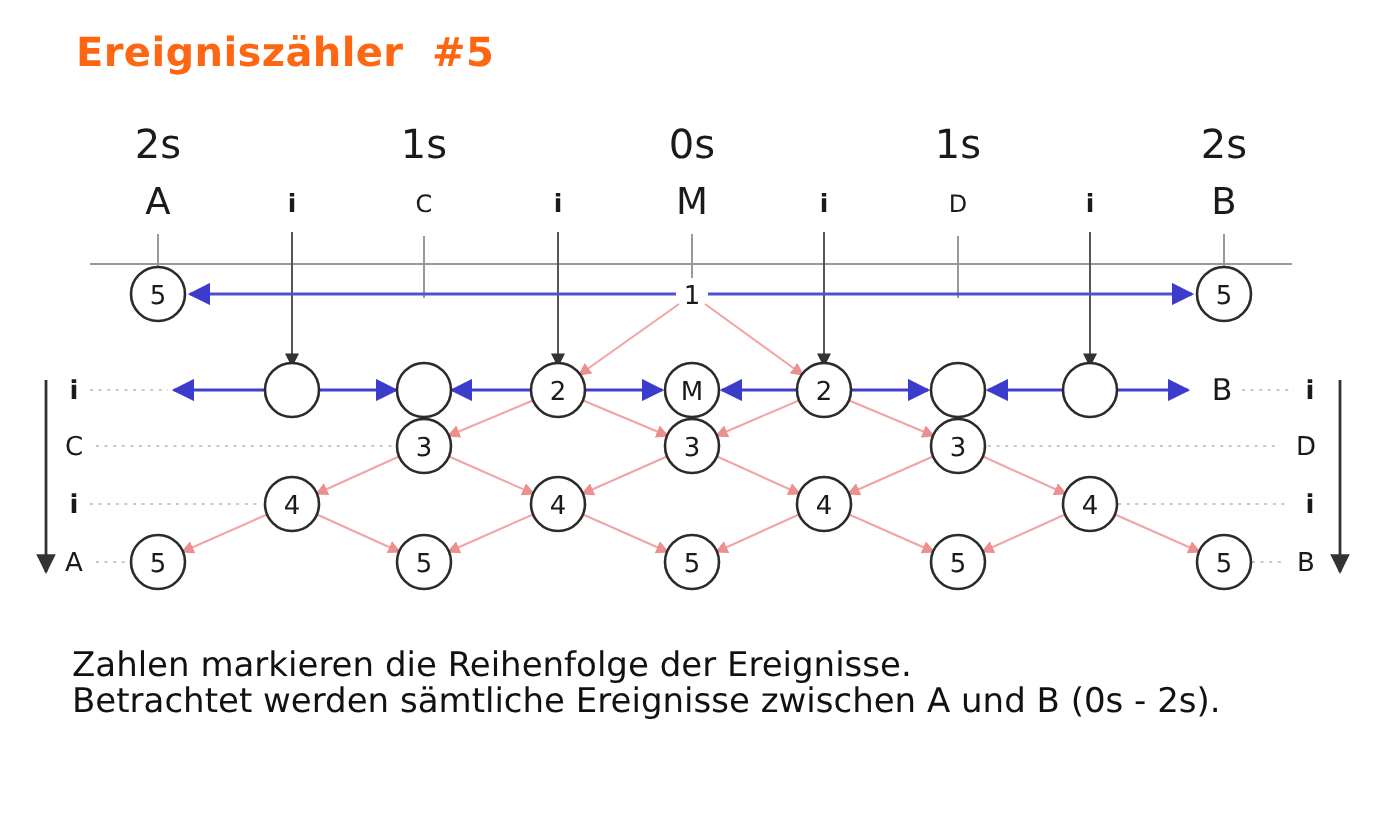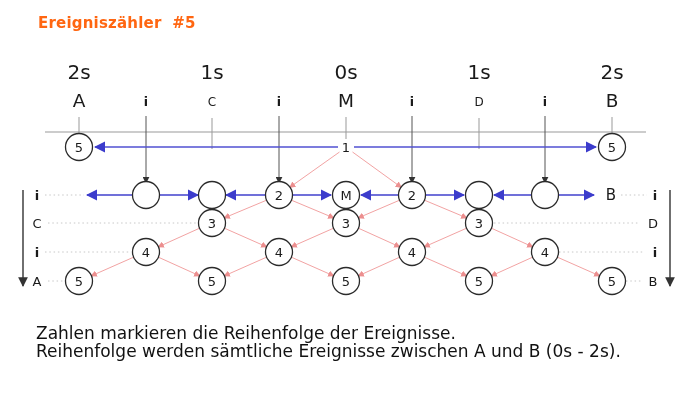--- a/index.html
+++ b/index.html
@@ -1,18 +1,18 @@
 <!DOCTYPE html>
 <html><head>
 <meta charset="utf-8">
 <style>
   html,body{margin:0;padding:0;background:#ffffff;}
   .stage{position:relative;width:689px;height:407px;background:#ffffff;overflow:hidden;
          font-family:"DejaVu Sans","Liberation Sans",sans-serif;}
-  .title{position:absolute;left:38px;top:14px;font-size:15px;font-weight:bold;
+  .title{position:absolute;left:38px;top:14px;font-size:20px;font-weight:bold;
          color:#ff6611;white-space:pre;letter-spacing:0.2px;}
   .diagram-svg{position:absolute;left:0;top:0;}
   .notes{position:absolute;left:36px;top:325px;font-size:17px;line-height:17.6px;color:#111;}
   svg text{font-family:"DejaVu Sans","Liberation Sans",sans-serif;fill:#1a1a1a;}
   .t-time{font-size:20px;}
   .t-big{font-size:18.5px;}
   .t-small{font-size:12px;}
   .t-i{font-size:12.5px;font-weight:bold;}
   .t-node{font-size:13px;}
   .t-side{font-size:13px;}
@@ -191,16 +191,16 @@
       <line x1="670" y1="190" x2="670" y2="286" stroke="#333333" stroke-width="1.4" marker-end="url(#hd)"></line>
       <text class="t-side-i" x="655" y="199.5" text-anchor="middle">i</text>
       <text class="t-side" x="653" y="227.5" text-anchor="middle">D</text>
       <text class="t-side-i" x="655" y="256.5" text-anchor="middle">i</text>
       <text class="t-side" x="653" y="285.5" text-anchor="middle">B</text>
     </g>
   </svg>
 
   <div class="notes">
     <div>Zahlen markieren die Reihenfolge der Ereignisse.</div>
-    <div>Reihenfolge werden sämtliche Ereignisse zwischen A und B (0s - 2s).</div>
+    <div>Betrachtet werden sämtliche Ereignisse zwischen A und B (0s - 2s).</div>
   </div>
 
 </div>
 
 </body></html>

